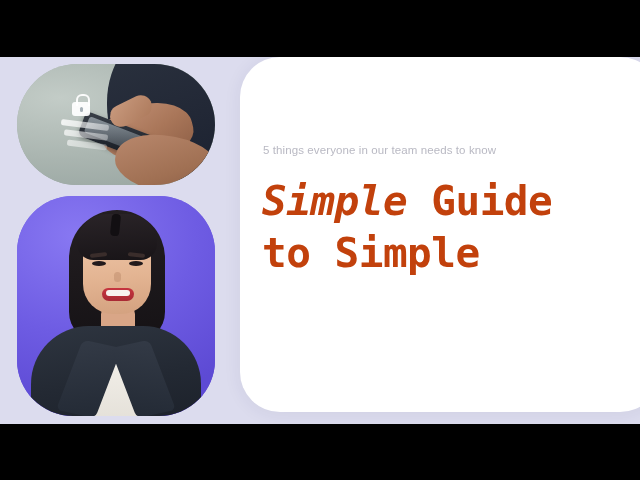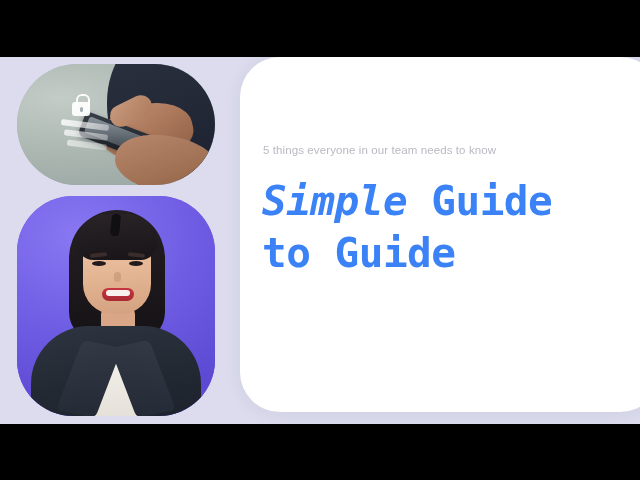--- a/index.html
+++ b/index.html
@@ -357,21 +357,21 @@
     color: #b9b9c3;
     margin: 0 0 18px 1px;
     white-space: nowrap;
   }
 
   .headline {
     font-family: "DejaVu Sans Mono", "Liberation Mono", monospace;
     font-size: 41px;
     line-height: 52px;
     letter-spacing: -0.5px;
-    color: #3b82f6;
+    color: #c2410c;
     margin: 0;
     white-space: nowrap;
   }
   .headline .accent {
     font-style: italic;
   }
   .headline .line { display: block; }
 </style>
 </head>
 <body>
@@ -424,19 +424,19 @@
         <div class="p-teeth"></div>
       </div>
 
     </div>
 
     <div class="card">
       <div class="card-inner">
         <p class="eyebrow">5 things everyone in our team needs to know</p>
         <h1 class="headline">
           <span class="line"><span class="accent">Simple</span><span> Guide</span></span>
-          <span class="line">to Guide</span>
+          <span class="line">to Simple</span>
         </h1>
       </div>
     </div>
 
   </div>
 </div>
 
 </body></html>

